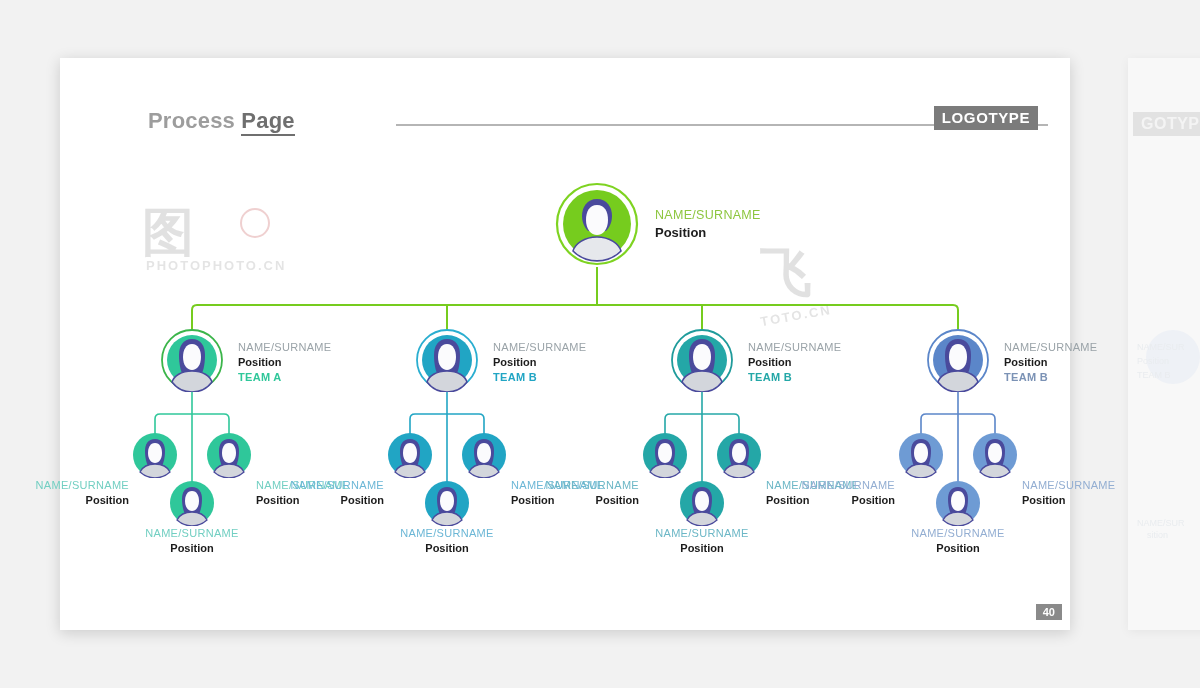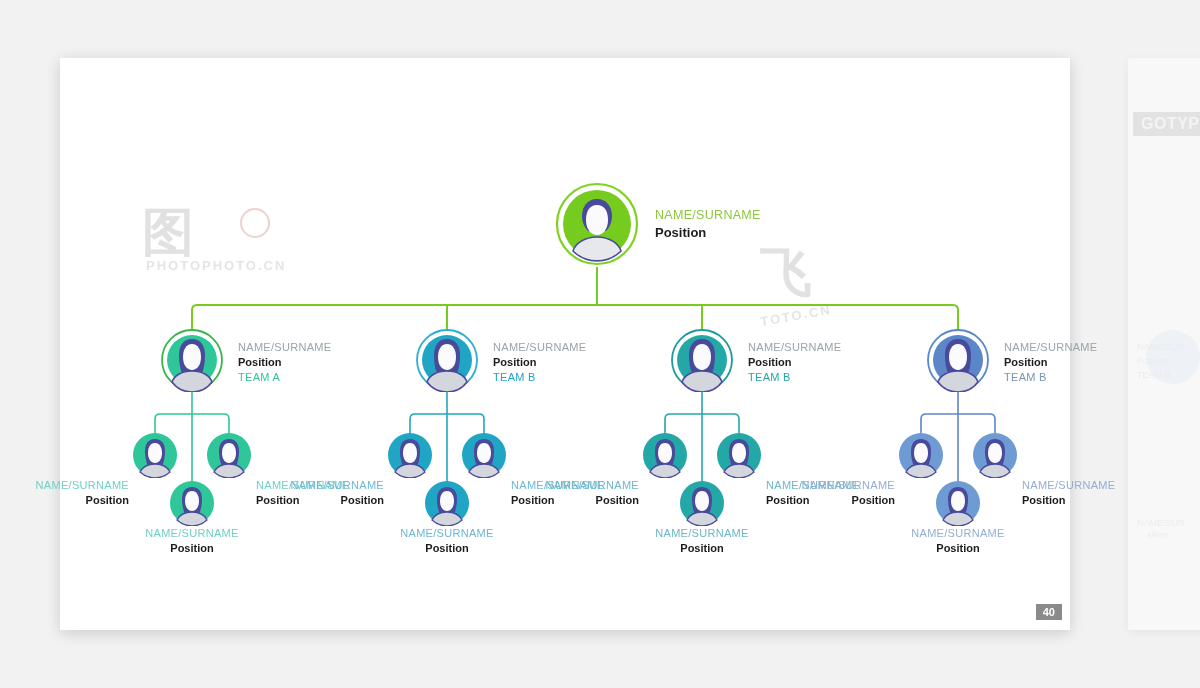--- a/index.html
+++ b/index.html
@@ -68,21 +68,21 @@
   .node{position:absolute;}
   .avatar{position:absolute;left:0;top:0;}
 
   .labels{position:absolute;white-space:nowrap;}
   .labels.right{text-align:left;}
   .labels.left{text-align:right;}
   .labels.center{text-align:center;}
 
   .nm{font-size:11px;letter-spacing:.3px;line-height:15px;}
   .pos{font-size:11px;font-weight:bold;color:#1c1c1c;line-height:15px;}
-  .team{font-size:11px;font-weight:normal;line-height:15px;letter-spacing:.3px;}
+  .team{font-size:11px;font-weight:bold;line-height:15px;letter-spacing:.3px;}
 
   .root .nm{font-size:12.5px;line-height:18px;}
   .root .pos{font-size:13px;line-height:18px;}
 
   
   .wm{position:absolute;pointer-events:none;user-select:none;}
   .wm-txt{
     color:rgba(120,120,120,.20);font-size:13px;font-weight:bold;
     letter-spacing:2px;
   }
@@ -99,20 +99,25 @@
 <div class="ghost-logo">GOTYPE</div>
 <div class="ghost-node"></div>
 <div class="ghost-txt" style="left:1137px;top:342px;">NAME/SUR</div>
 <div class="ghost-txt" style="left:1137px;top:356px;">Position</div>
 <div class="ghost-txt" style="left:1137px;top:370px;">TEAM B</div>
 <div class="ghost-txt" style="left:1137px;top:518px;">NAME/SUR</div>
 <div class="ghost-txt" style="left:1147px;top:530px;">sition</div>
 
 <div class="slide">
 
+  <div class="header">
+    <div class="title"><span>Process </span><span class="t-strong">Page</span></div>
+    <div class="header-rule"></div>
+    <div class="logotype">LOGOTYPE</div>
+  </div>
 
   <div class="chart">
 
     <svg class="links" width="1010" height="572">
 
       <path d="M537,205 L537,243" stroke="#76cc1e" stroke-width="2" fill="none"></path>
 
       <path d="M132,243 L132,268" stroke="#76cc1e" stroke-width="2" fill="none" opacity="0"></path>
       <path d="M137,243 L893,243" stroke="#76cc1e" stroke-width="2" fill="none"></path>
       <path d="M137,243 Q132,243 132,248 L132,268" stroke="#76cc1e" stroke-width="2" fill="none"></path>

